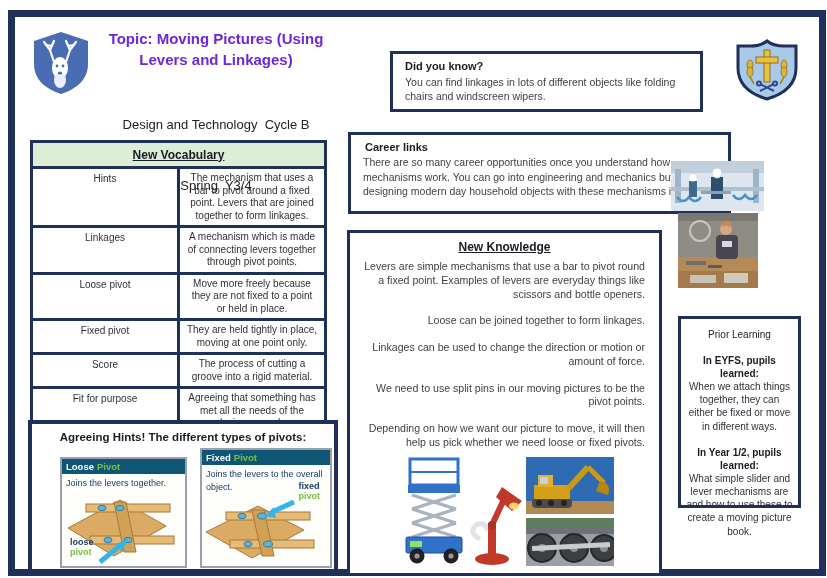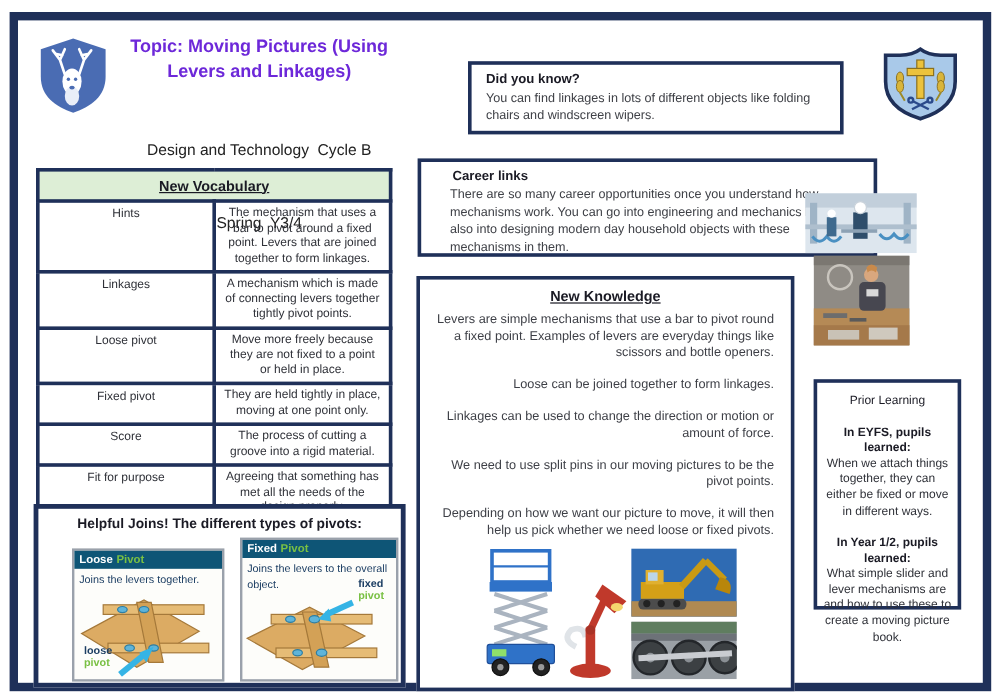--- a/index.html
+++ b/index.html
@@ -12,21 +12,21 @@
 
   
   .title-block{left:95px;top:28px;width:242px;text-align:center;}
   .title-block .main-title{font-weight:bold;font-size:15px;line-height:1.4;color:#6d28d9;}
   .title-block .sub{font-size:13px;line-height:1.55;color:#222;margin-top:5px;white-space:pre-wrap;}
 
   #did-you-know{left:390px;top:31px;width:313px;height:61px;padding:6px 12px;}
   #did-you-know .box-title{font-weight:bold;font-size:11px;margin-bottom:3px;}
   #did-you-know .box-body{font-size:10.5px;color:#3f4147;line-height:1.35;}
 
-  #career-links{left:348px;top:112px;width:383px;height:82px;padding:6px 24px;}
+  #career-links{left:348px;top:112px;width:383px;height:82px;padding:6px 12px;}
   #career-links .box-title{font-weight:bold;font-size:11px;margin-bottom:2px;padding-left:2px;}
   #career-links .box-body{font-size:10.5px;color:#3f4147;line-height:1.4;}
 
   
   #vocab{left:30px;top:140px;width:297px;border-collapse:collapse;table-layout:fixed;}
   #vocab td,#vocab th{border:3px solid #1f3059;box-sizing:border-box;}
   #vocab th{background:#ddeed6;font-size:12px;height:26px;text-align:center;}
   #vocab th span{text-decoration:underline;font-weight:bold;}
   #vocab td.term{width:78px;font-size:10px;text-align:center;vertical-align:top;padding:4px 2px;color:#2f3138;}
   #vocab td.def{font-size:10px;text-align:center;vertical-align:top;padding:3px 6px;line-height:1.25;color:#2f3138;}
@@ -161,21 +161,21 @@
     <tbody>
         <tr>
           <th colspan="2"><span>New Vocabulary</span></th>
         </tr>
     <tr>
       <td class="term">Hints</td>
       <td class="def">The mechanism that uses a bar to pivot around a fixed point. Levers that are joined together to form linkages.</td>
         </tr>
     <tr>
       <td class="term">Linkages</td>
-      <td class="def">A mechanism which is made of connecting levers together tightly pivot points.</td>
+      <td class="def">A mechanism which is made of connecting levers together through pivot points.</td>
         </tr>
     <tr>
       <td class="term">Loose pivot</td>
       <td class="def">Move more freely because they are not fixed to a point or held in place.</td>
         </tr>
     <tr>
       <td class="term">Fixed pivot</td>
       <td class="def">They are held tightly in place, moving at one point only.</td>
         </tr>
     <tr>
@@ -183,21 +183,21 @@
       <td class="def">The process of cutting a groove into a rigid material.</td>
         </tr>
     <tr>
       <td class="term">Fit for purpose</td>
       <td class="def">Agreeing that something has met all the needs of the design properly.</td>
         </tr>
   </tbody>
     </table>
 
   <div class="navy-box" id="helpful-hints">
-    <div class="hh-title">Helpful Joins! The different types of pivots:</div>
+    <div class="hh-title">Agreeing Hints! The different types of pivots:</div>
 
     <div class="pivot-card" id="card-loose">
       <div class="card-head">
         <span>Loose</span><span class="w2">Pivot</span>
       </div>
       <div class="card-body">Joins the levers together.</div>
       <svg width="123" height="72" viewBox="0 0 123 72" style="position:absolute;left:0;bottom:2px;">
         <polygon points="6,36 58,8 104,34 52,64" fill="#dcab63" stroke="#a5793a"></polygon>
         <rect x="24" y="12" width="84" height="8" fill="#e6bc76" stroke="#a5793a"></rect>
         <rect x="28" y="44" width="84" height="8" fill="#e6bc76" stroke="#a5793a"></rect>

